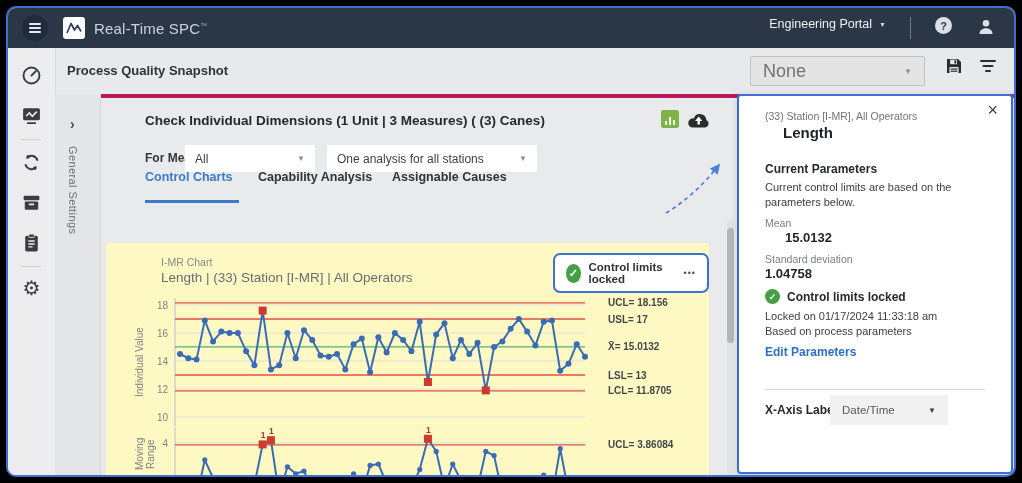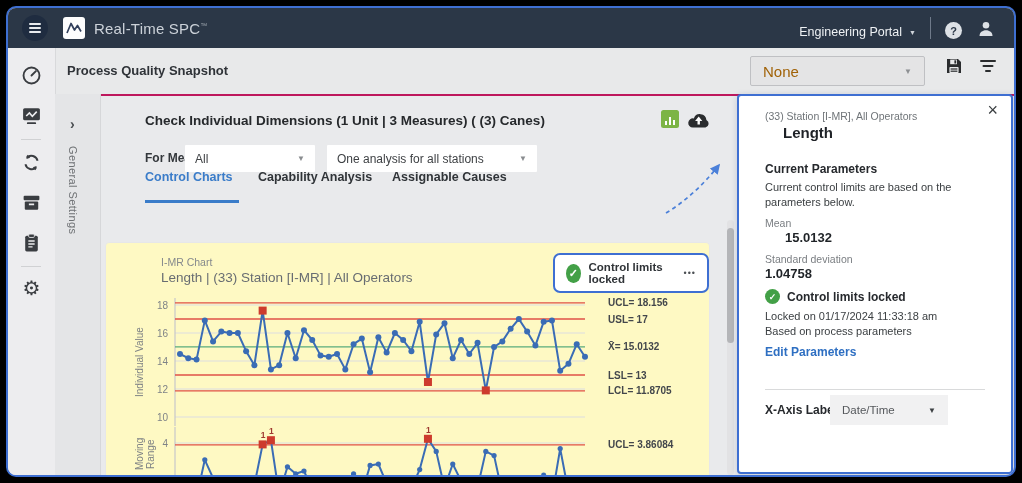--- a/index.html
+++ b/index.html
@@ -8,30 +8,30 @@
        border:2px solid #3e6fd2;border-radius:10px;overflow:hidden;}
   .abs{position:absolute;}
   svg{display:block;font-family:"Liberation Sans",sans-serif;}
   
   .navbar{position:absolute;left:0;top:0;width:1006px;height:40px;background:#2b3747;display:flex;align-items:center;}
   .hamburger{width:26px;height:26px;border-radius:50%;background:#1f2c40;margin-left:14px;display:flex;flex-direction:column;justify-content:center;align-items:center;gap:2.5px;cursor:pointer;}
   .hamburger span{width:12px;height:1.8px;background:#e8ebee;border-radius:1px;}
   .logobox{width:22px;height:22px;background:#fdfdfd;border-radius:3px;margin-left:15px;display:flex;align-items:center;justify-content:center;}
   .brand{color:#ccd2d9;font-size:15px;margin-left:9px;letter-spacing:.2px;}
   .brand sup{font-size:7px;color:#9aa2ab;}
-  .nav-right{margin-left:auto;display:flex;align-items:flex-end;gap:14px;margin-right:18px;}
+  .nav-right{margin-left:auto;display:flex;align-items:flex-start;gap:24px;margin-right:18px;}
   .portal{color:#eef1f4;font-size:12.5px;display:flex;align-items:center;gap:7px;cursor:pointer;}
   .portal .caret{font-size:7px;color:#cfd4da;}
   .nav-divider{width:1px;height:22px;background:#6f7a8a;}
   .help-circle{width:17px;height:17px;border-radius:50%;background:#dde1e6;color:#2b3747;font-size:11px;font-weight:bold;display:flex;align-items:center;justify-content:center;cursor:pointer;}
   
-  .toolbar{position:absolute;left:47px;top:40px;width:959px;height:46px;background:#e8e9ea;border-bottom:2px solid #be185d;}
+  .toolbar{position:absolute;left:47px;top:40px;width:959px;height:46px;background:#e8e9ea;border-bottom:4px solid #be185d;}
   .page-title{position:absolute;left:12px;top:15px;font-size:13px;font-weight:bold;color:#2f3338;}
   .preset{position:absolute;left:695px;top:8px;width:175px;height:30px;background:#e4e4e5;border:1px solid #bfc0c3;border-radius:2px;display:flex;align-items:center;padding:0 12px;box-sizing:border-box;cursor:pointer;}
-  .preset .val{font-size:15px;color:#a16207;}
+  .preset .val{font-size:18px;color:#737373;}
   .preset .caret{margin-left:auto;font-size:8px;color:#8e9093;}
   
   .sidebar{position:absolute;left:0;top:40px;width:47px;height:427px;background:#ededef;border-right:1px solid #d8d9db;}
   .side-icon{position:absolute;left:13px;width:21px;height:21px;cursor:pointer;color:#3a3d41;}
   .side-div{position:absolute;left:13px;width:20px;height:1px;background:#d0d1d3;}
   
   .genset{position:absolute;left:47px;top:86px;width:45px;height:381px;background:#e4e5e7;border-right:1px solid #d6d7d9;}
   .genset .chev{position:absolute;left:15px;top:22px;font-size:14px;font-weight:bold;color:#4a4e52;cursor:pointer;}
   .genset .vlabel{position:absolute;left:12px;top:52px;writing-mode:vertical-rl;font-size:11px;color:#6e7174;letter-spacing:.4px;white-space:nowrap;}
   

